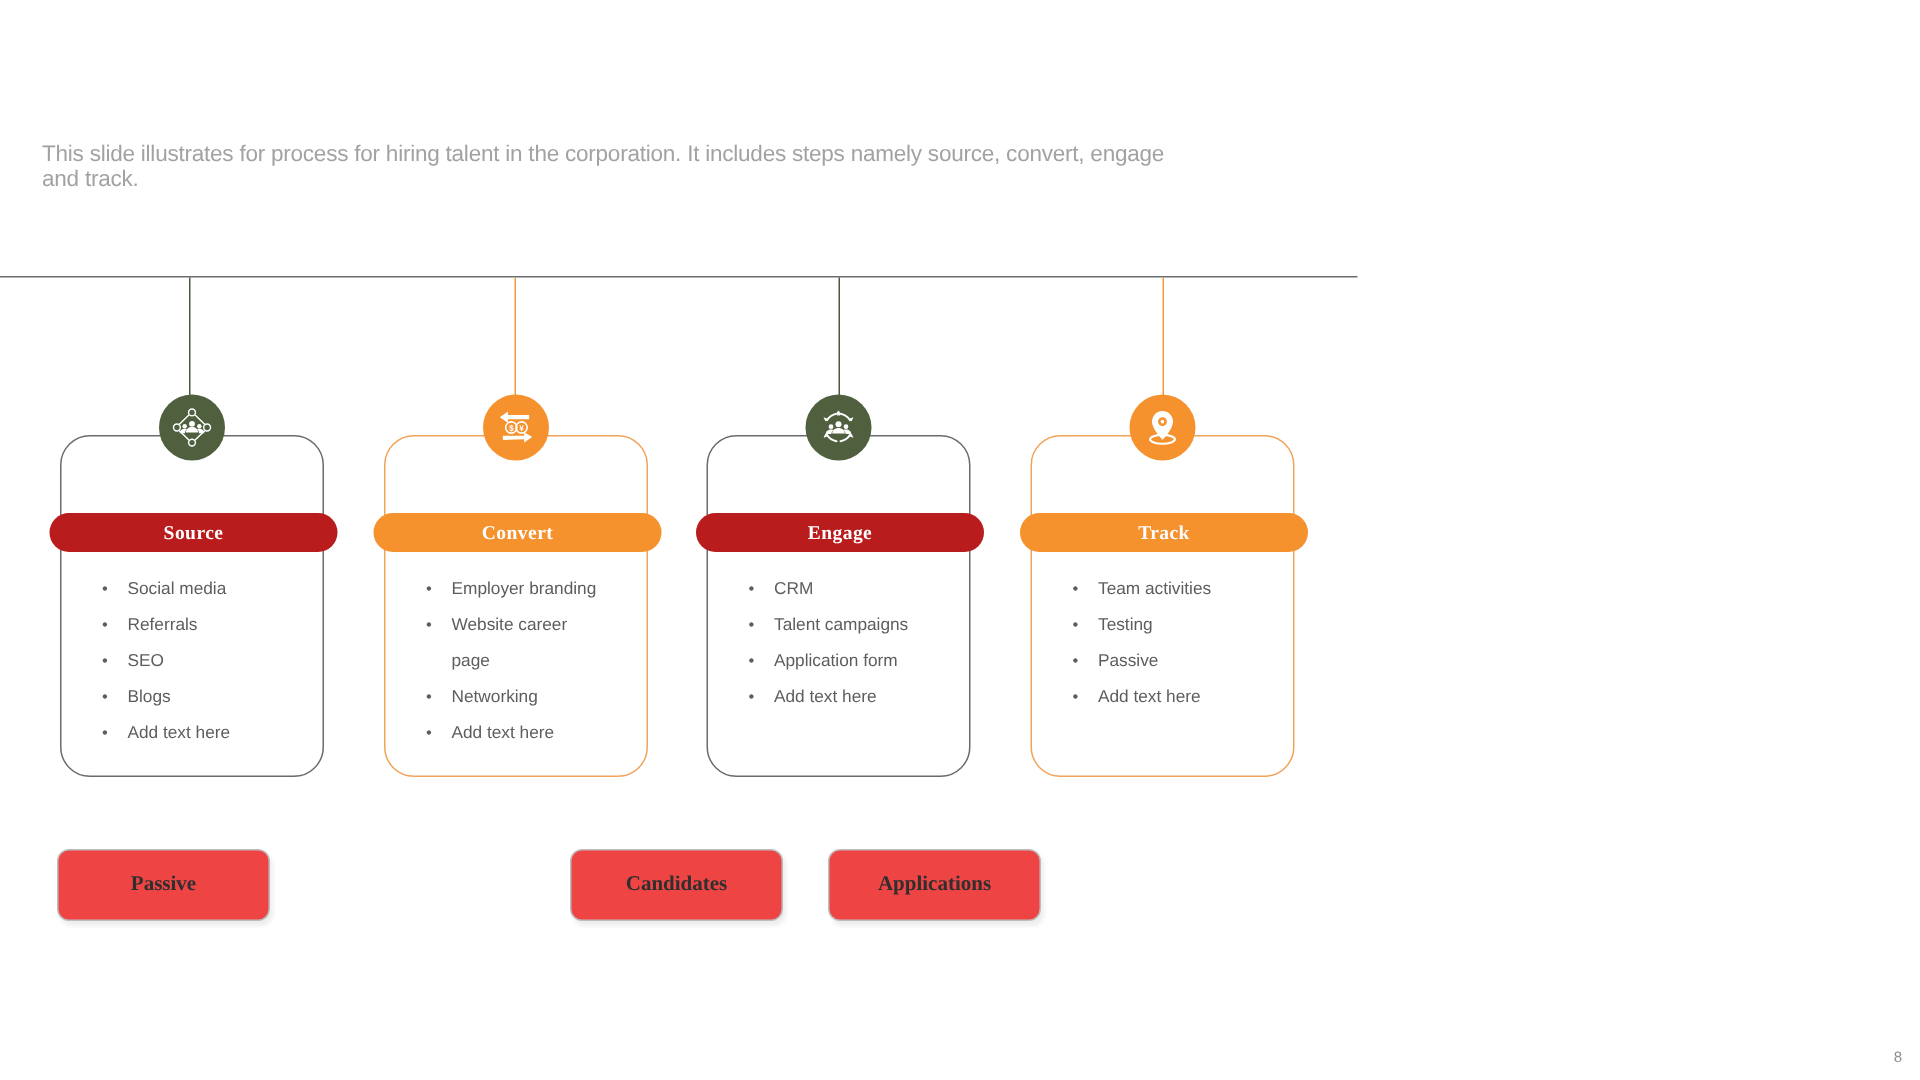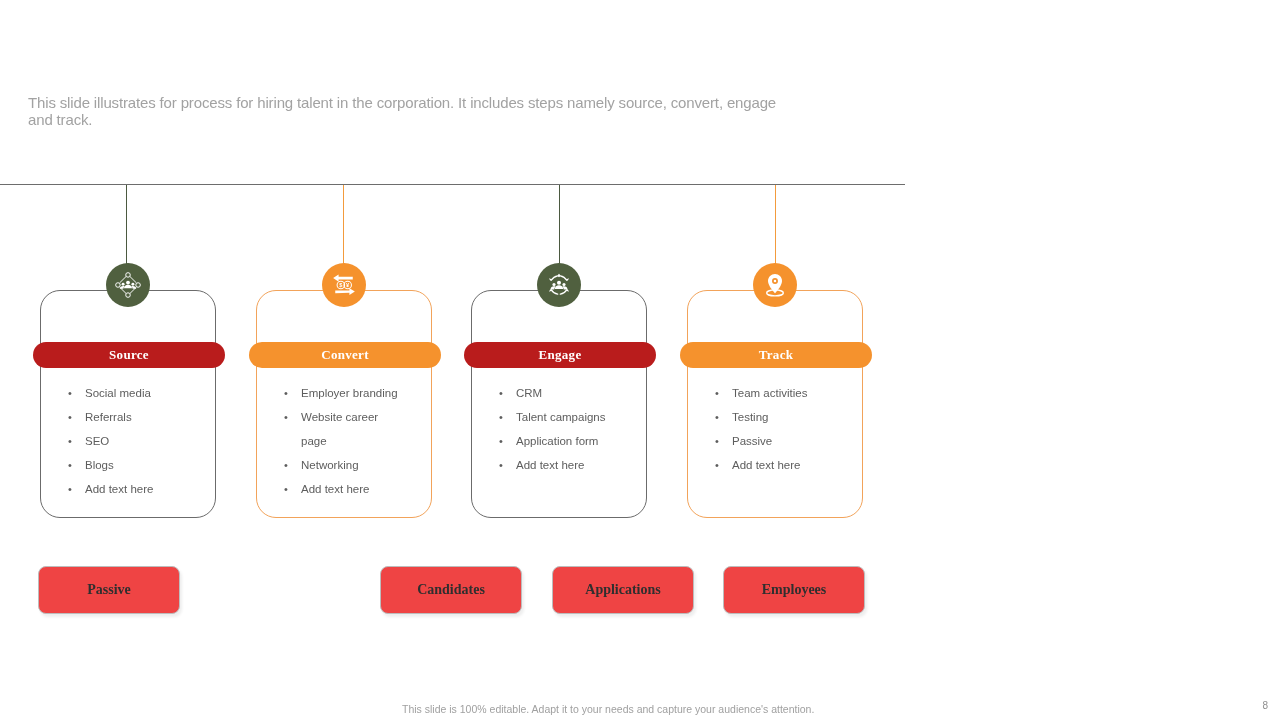--- a/index.html
+++ b/index.html
@@ -271,18 +271,16 @@
       <li>Team activities</li>
       <li>Testing</li>
       <li>Passive</li>
       <li>Add text here</li>
     </ul>
   </div>
 
   <div class="stage" style="left:38px;width:142px">Passive</div>
   <div class="stage" style="left:380px;width:142px">Candidates</div>
   <div class="stage" style="left:552px;width:142px">Applications</div>
-  <div class="stage" style="left:723px;width:142px">Employees</div>
-
-  <div id="footer-note">This slide is 100% editable. Adapt it to your needs and capture your audience's attention.</div>
+
   <div id="page-number">8</div>
 
 </div>
 
 </body></html>

